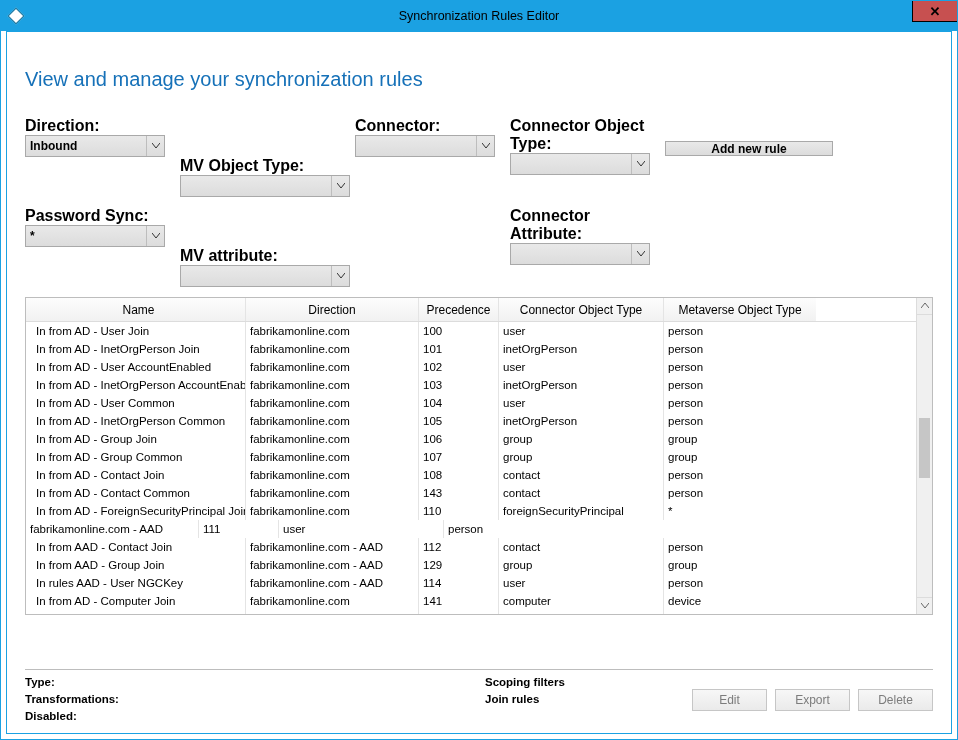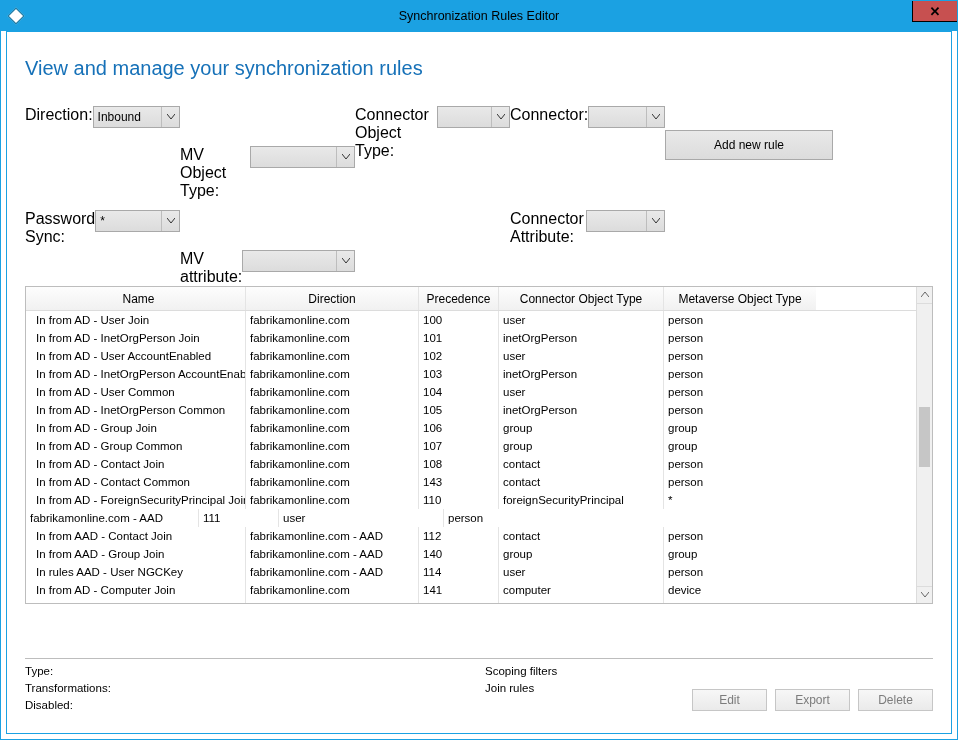--- a/index.html
+++ b/index.html
@@ -26,49 +26,49 @@
     justify-content: center; font-size: 13px; font-weight: bold;
     border: 1px solid #000; border-top: none; border-right: none;
     cursor: default;
   }
   .inner {
     position: absolute; left: 5px; right: 5px; top: 30px; bottom: 5px;
     border: 1px solid #1ba1e2; background: #fff; padding: 0 18px;
   }
   h1.heading {
     font-size: 20px; font-weight: 400; color: #1671b8;
-    margin: 25px 0 26px 0;
+    margin: 36px 0 26px 0;
   }
   .combo {
     height: 22px; background: linear-gradient(#e9e9e9,#dcdcdc);
     border: 1px solid #a9a9a9; position: relative; font-size: 12px;
     display: flex; align-items: center; padding: 0 4px; color: #000;
     cursor: default;
   }
   .combo .arrow {
     position: absolute; right: 0; top: 0; bottom: 0; width: 18px;
     border-left: 1px solid #bdbdbd; display: flex; align-items: center;
     justify-content: center;
   }
   .combo .arrow svg { width: 8px; height: 6px; }
   .addrule {
-    width: 168px; height: 30px; background: linear-gradient(#e9e9e9,#dcdcdc);
+    width: 168px; height: 15px; background: linear-gradient(#e9e9e9,#dcdcdc);
     border: 1px solid #a9a9a9; font-size: 12px; display:flex;
     align-items:center; justify-content:center; cursor: default;
     margin-top: 24px;
   }
-  .filter-col { display:flex; flex-direction:row; }
+  .filter-col { display:flex; flex-direction:column;font-weight:bold; }
   .filter-col.c1 { width:155px; }
   .filter-col.c2 { width:175px;margin-top:40px; }
   .filter-col.c3 { width:155px; }
   .filter-col.c4 { width:155px; }
   .filter-col.c5 { width:175px; }
 
   .grid {
-    border: 1px solid #bdbdbd; height: 318px;
+    margin-top: 10px; border: 1px solid #bdbdbd; height: 318px;
     position: relative; overflow: hidden;
   }
   .grid-header {
     display:flex; background:#fff; border-bottom: 1px solid #dcdcdc;
     height: 24px; font-size: 12px;
   }
   .grid-header .col, .row .col {
     display:flex; align-items:center; padding: 0 4px;
     border-right: 1px solid #e4e4e4; overflow:hidden; white-space:nowrap;
   }
@@ -99,21 +99,21 @@
   }
   .scrollbar .up { top:0; border-bottom:1px solid #dcdcdc; }
   .scrollbar .down { bottom:0; border-top:1px solid #dcdcdc; }
   .scrollbar .thumb {
     position:absolute; left:2px; right:2px; top: 120px; height: 60px;
     background:#c6c6c6;
   }
   .hr { border:none; border-top:1px solid #bdbdbd; margin: 54px 0 4px 0; }
   .details { display:flex; font-size: 11.5px; }
   .details .left { width: 460px; }
-  .details .left div, .details .right div { line-height: 17px; }
+  .details .left div, .details .right div { line-height: 17px; font-weight: bold; }
   .action-row {
     position:absolute; right: 18px; bottom: 22px; display:flex; gap: 8px;
   }
   .btn {
     width: 75px; height: 22px; background: linear-gradient(#f7f7f7,#eaeaea);
     border: 1px solid #c6c6c6; font-size: 12px; color:#7c7c7c;
     display:flex; align-items:center; justify-content:center; cursor:default;
   }
 </style>
 </head>
@@ -147,33 +147,33 @@
         <label>MV Object Type:</label>
         <div class="combo" style="width:170px">
           <span></span>
           <span class="arrow">
               <svg viewBox="0 0 8 6">
                 <path d="M0 0 L4 5 L8 0" fill="none" stroke="#333"></path>
               </svg>
             </span>
         </div>
       </div>
+      <div class="filter-col c3">
+        <label>Connector:</label>
+        <div class="combo" style="width:140px">
+          <span></span>
+          <span class="arrow">
+              <svg viewBox="0 0 8 6">
+                <path d="M0 0 L4 5 L8 0" fill="none" stroke="#333"></path>
+              </svg>
+            </span>
+        </div>
+      </div>
       <div class="filter-col c4">
         <label>Connector Object Type:</label>
-        <div class="combo" style="width:140px">
-          <span></span>
-          <span class="arrow">
-              <svg viewBox="0 0 8 6">
-                <path d="M0 0 L4 5 L8 0" fill="none" stroke="#333"></path>
-              </svg>
-            </span>
-        </div>
-      </div>
-      <div class="filter-col c3">
-        <label>Connector:</label>
         <div class="combo" style="width:140px">
           <span></span>
           <span class="arrow">
               <svg viewBox="0 0 8 6">
                 <path d="M0 0 L4 5 L8 0" fill="none" stroke="#333"></path>
               </svg>
             </span>
         </div>
       </div>
       <div class="filter-col c5" style="align-items:flex-start;">
@@ -316,21 +316,21 @@
           <div class="row">
             <div class="col name">In from AAD - Contact Join</div>
             <div class="col conn">fabrikamonline.com - AAD</div>
             <div class="col prec">112</div>
             <div class="col cot">contact</div>
             <div class="col mot">person</div>
           </div>
           <div class="row">
             <div class="col name">In from AAD - Group Join</div>
             <div class="col conn">fabrikamonline.com - AAD</div>
-            <div class="col prec">140</div>
+            <div class="col prec">129</div>
             <div class="col cot">group</div>
             <div class="col mot">group</div>
           </div>
           <div class="row">
             <div class="col name">In rules AAD - User NGCKey</div>
             <div class="col conn">fabrikamonline.com - AAD</div>
             <div class="col prec">114</div>
             <div class="col cot">user</div>
             <div class="col mot">person</div>
           </div>

